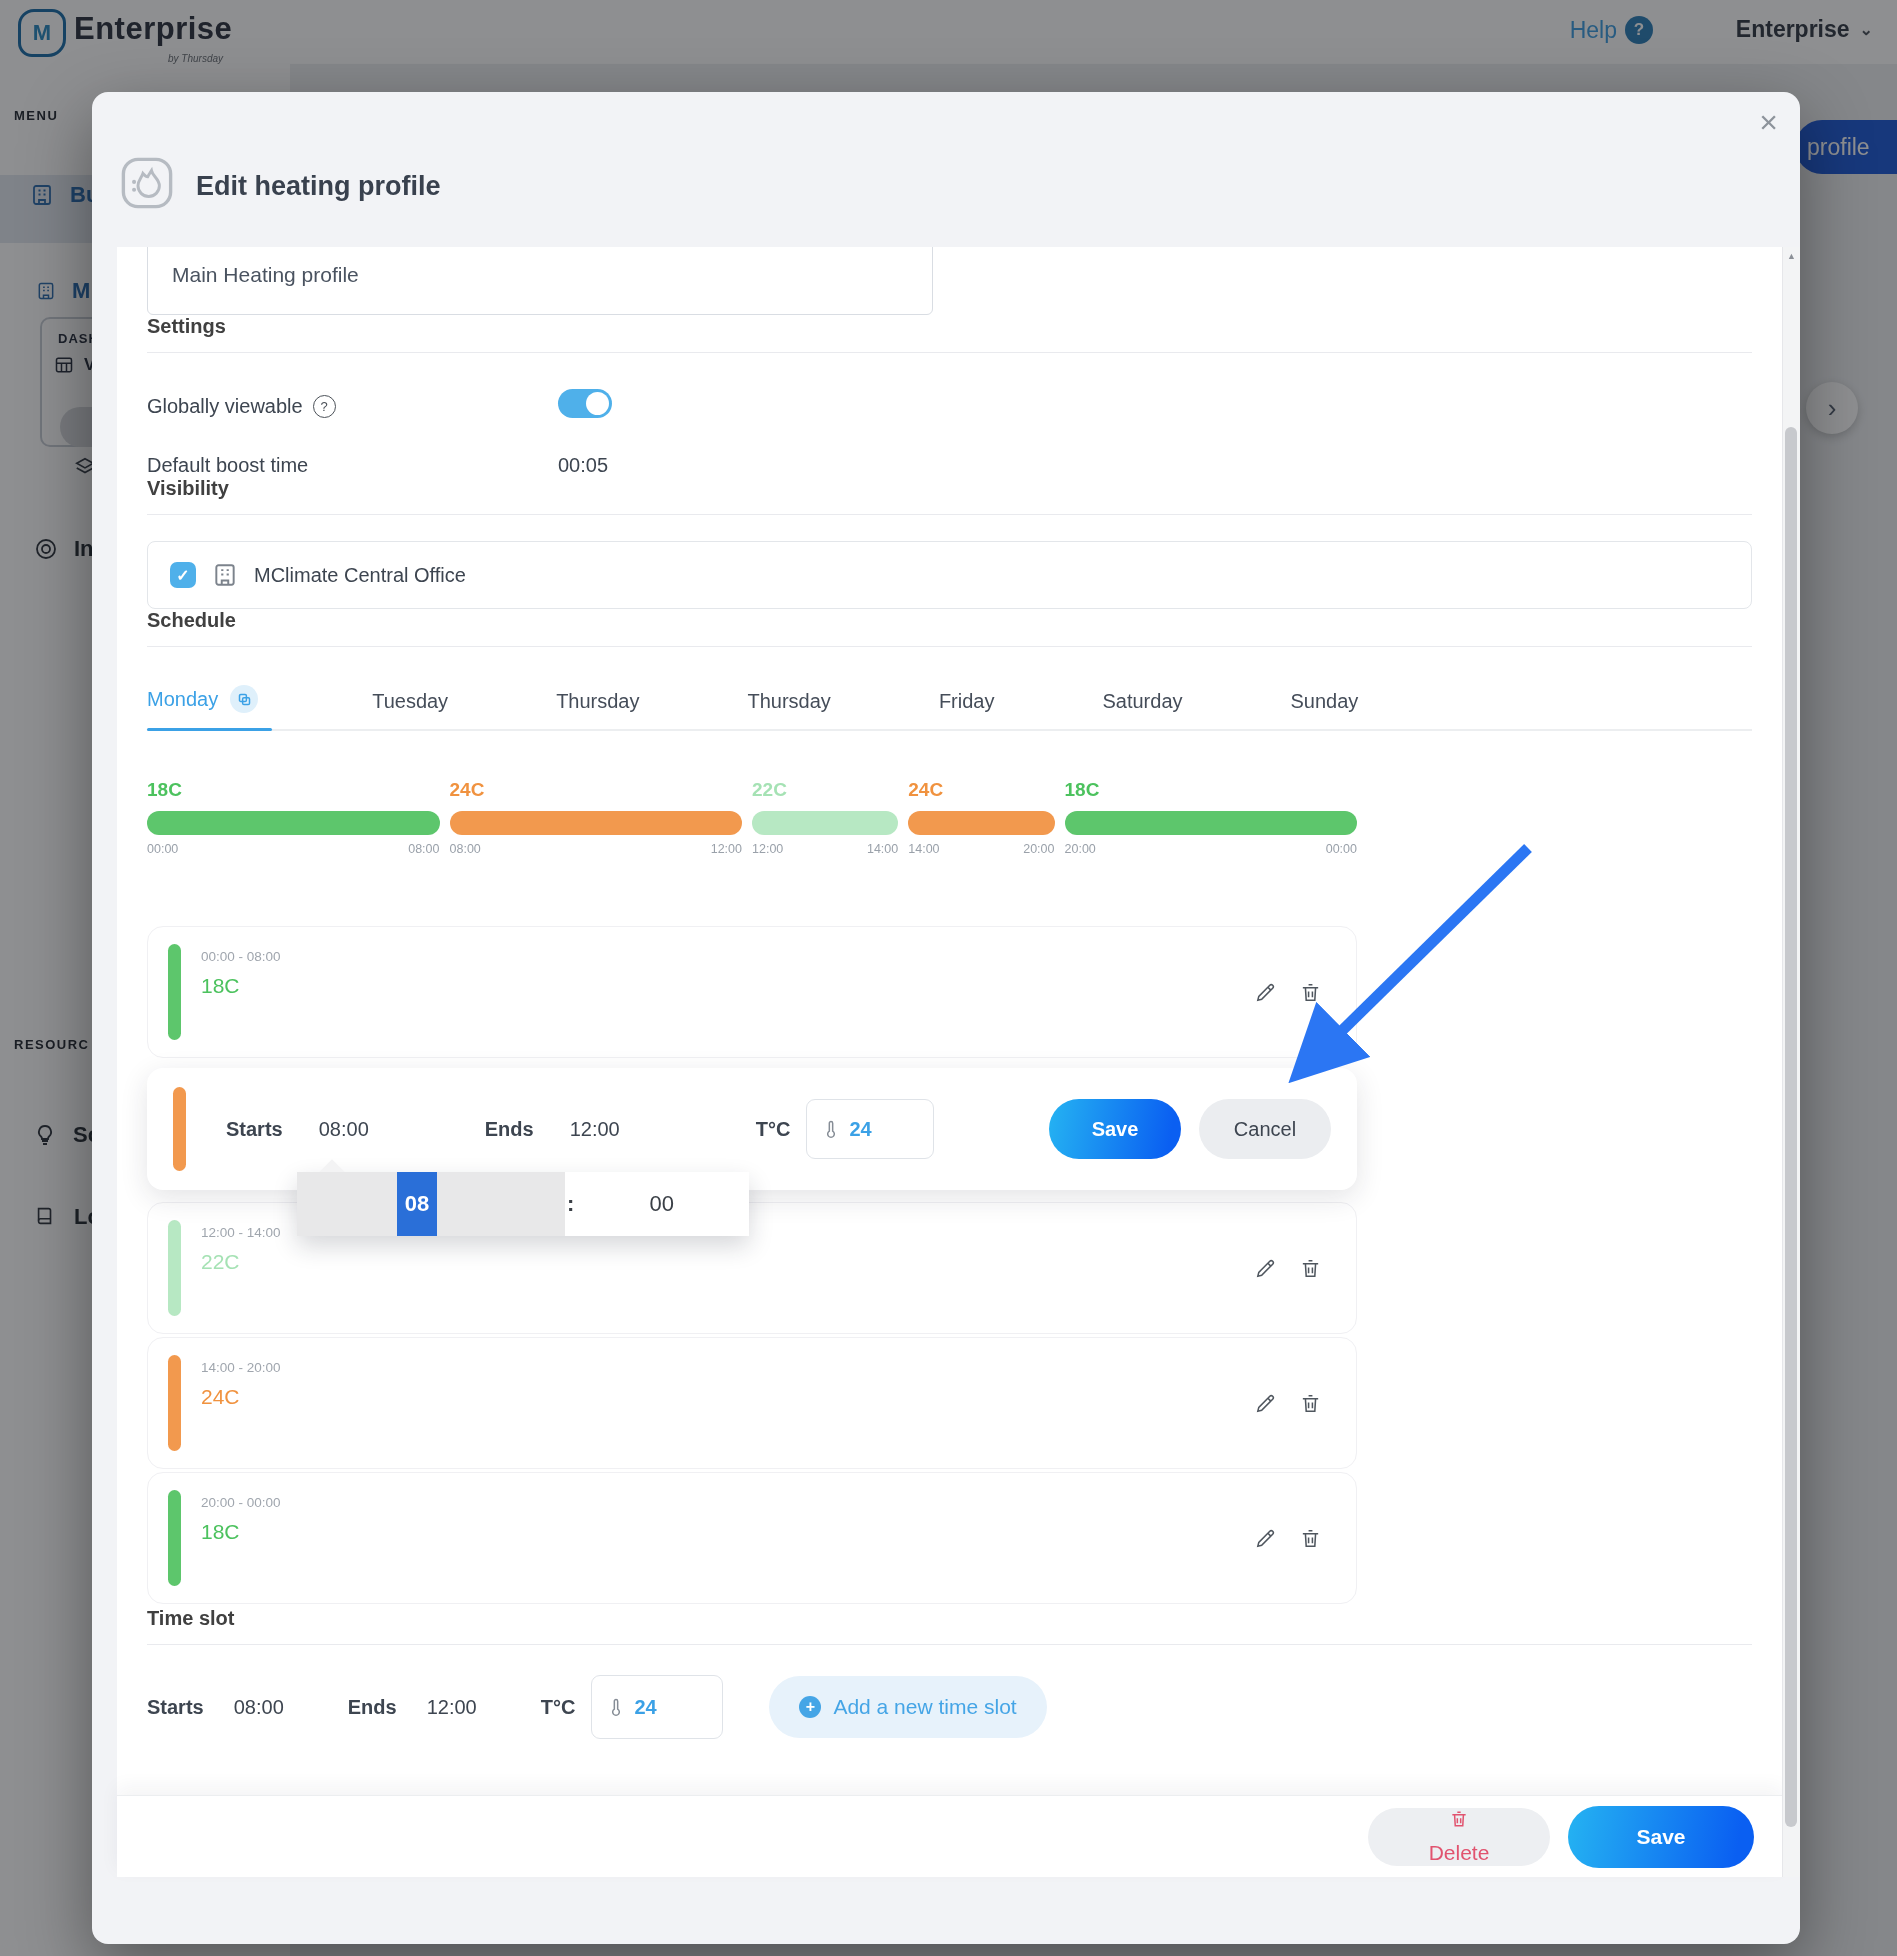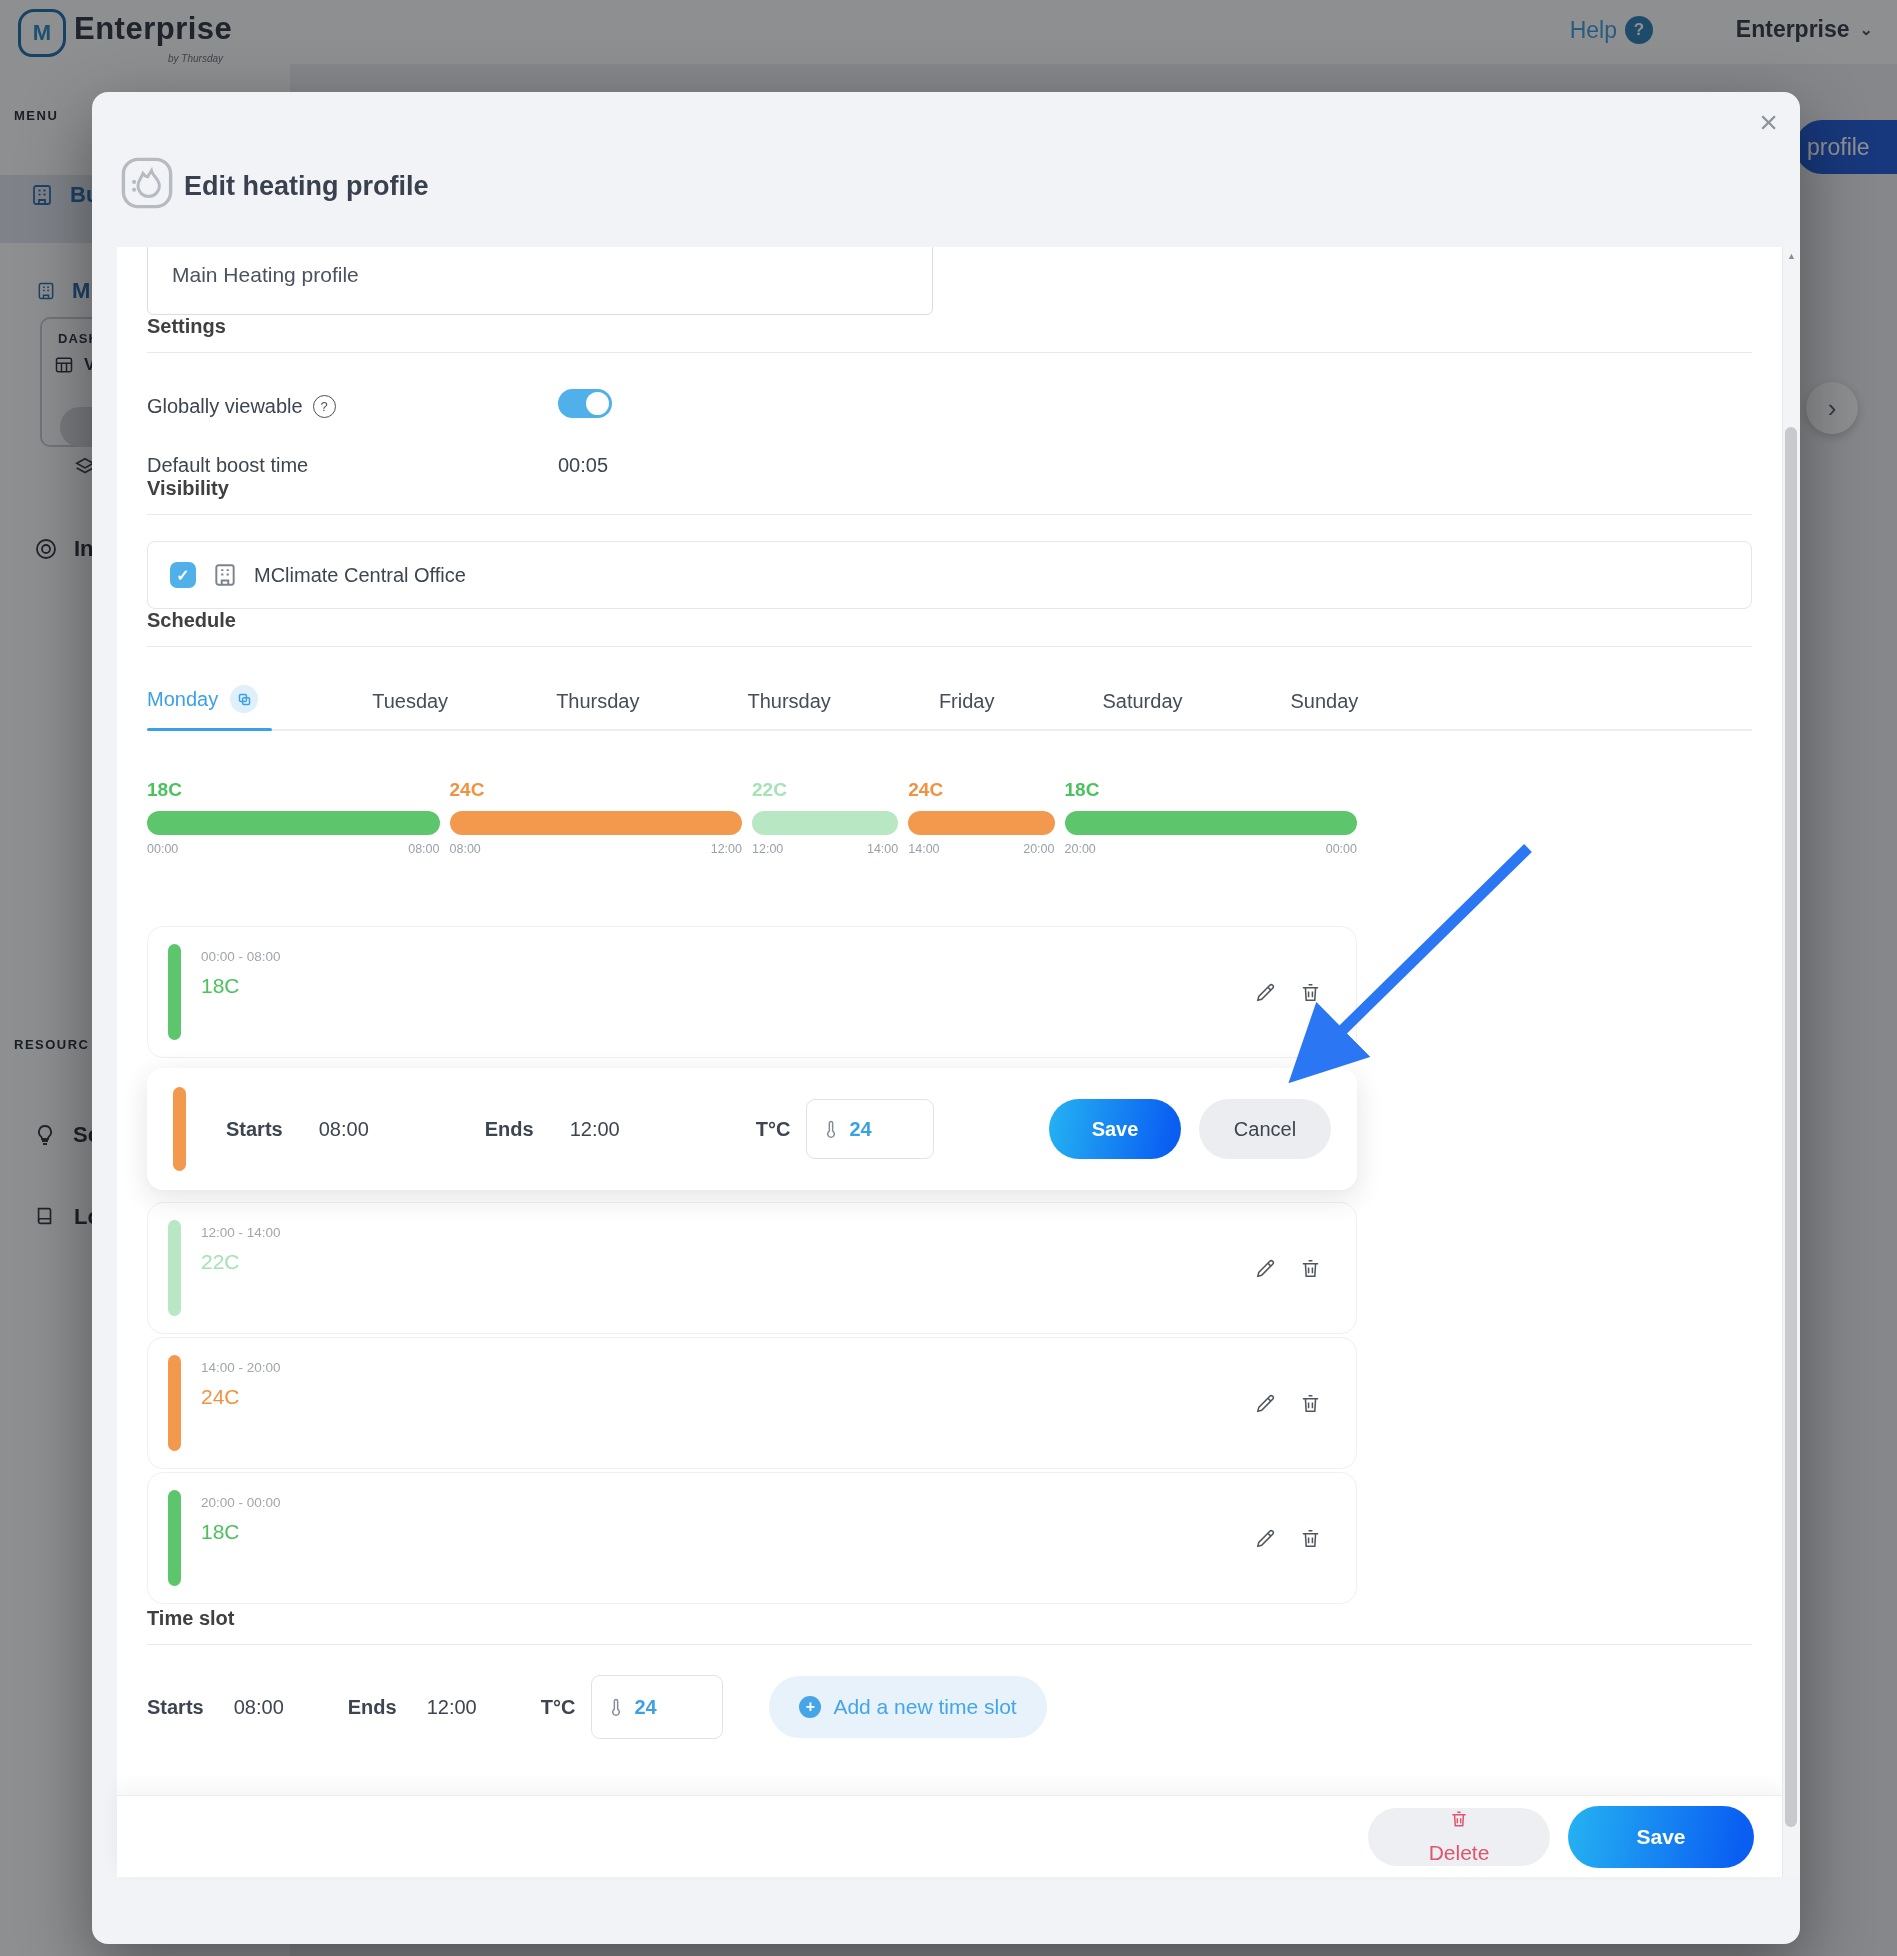--- a/index.html
+++ b/index.html
@@ -35,21 +35,21 @@
   .profile-btn{position:absolute;left:1795px;top:120px;width:150px;height:54px;border-radius:27px;
     background:#1f5bd8;color:#fff;font-size:23px;display:flex;align-items:center;padding-left:12px;}
   .chev-circle{position:absolute;left:1806px;top:382px;width:52px;height:52px;border-radius:50%;background:#fff;
     box-shadow:0 3px 10px rgba(0,0,0,.2);display:flex;align-items:center;justify-content:center;
     font-size:26px;color:#566070;}
   .overlay{position:absolute;inset:0;background:rgba(14,17,22,0.47);}
   
   .modal{position:absolute;left:92px;top:92px;width:1708px;height:1852px;background:#f2f3f6;border-radius:16px;
     box-shadow:0 24px 70px rgba(0,0,0,.4);}
   .m-head-icon{position:absolute;left:28px;top:64px;width:54px;height:54px;color:#b6bbc2;}
-  .m-title{position:absolute;left:92px;top:79px;font-size:27px;font-weight:bold;color:#39414e;}
+  .m-title{position:absolute;left:104px;top:79px;font-size:27px;font-weight:bold;color:#39414e;}
   .m-close{position:absolute;right:22px;top:14px;font-size:32px;color:#8d939b;line-height:1;cursor:default;}
   .m-content{position:absolute;left:25px;top:155px;width:1665px;height:1630px;background:#fff;
     overflow:hidden;padding:0 30px;box-sizing:border-box;}
   .name-input{margin-top:-12px;width:786px;height:80px;border:1px solid #d9dde3;border-radius:6px;background:#fff;
     font-size:21px;color:#4a5360;display:flex;align-items:center;padding:0 24px;box-sizing:border-box;}
   h4.sec{margin:0;font-size:20px;font-weight:bold;color:#404040;}
   .sec-settings{margin-top:58px}
   .sec-vis{margin-top:58px}
   .sec-sched{margin-top:60px}
   .sec-ts{margin-top:34px}
@@ -393,20 +393,29 @@
             </svg>
           <span class="temp-val">24</span>
         </span>
         <span class="btn btn-save" style="margin-left:auto">
             <span>Save</span>
           </span>
         <span class="btn btn-cancel" style="margin-left:18px">
             <span>Cancel</span>
           </span>
 
+        <div class="picker">
+          <div class="hour-zone">
+            <div class="hour-sel">08</div>
+          </div>
+          <div class="min-zone">
+            <span class="colon">:</span>
+            <span class="minute">00</span>
+          </div>
+        </div>
       </div>
 
       <div class="slot-row">
         <span class="vpill p-lgreen"></span>
         <span class="slot-info">
           <div class="slot-range">12:00 - 14:00</div>
           <div class="slot-temp t-lgreen">22C</div>
         </span>
         <span class="slot-actions">
           <span>

